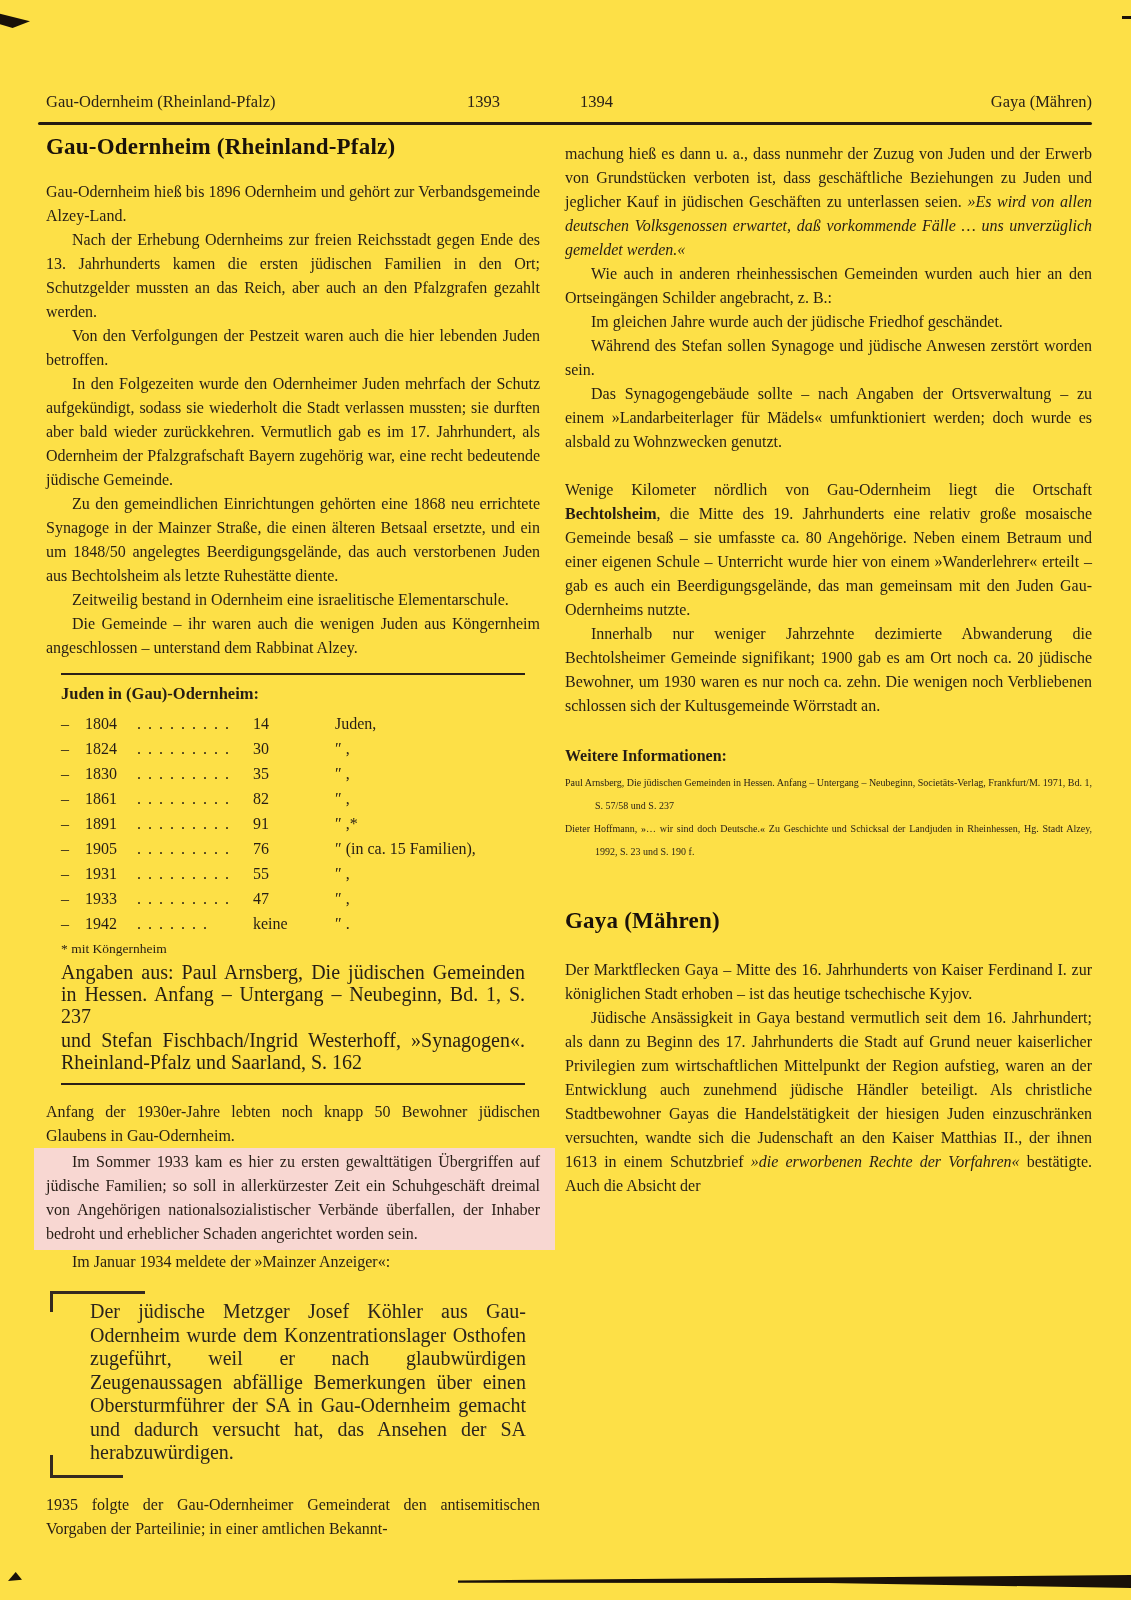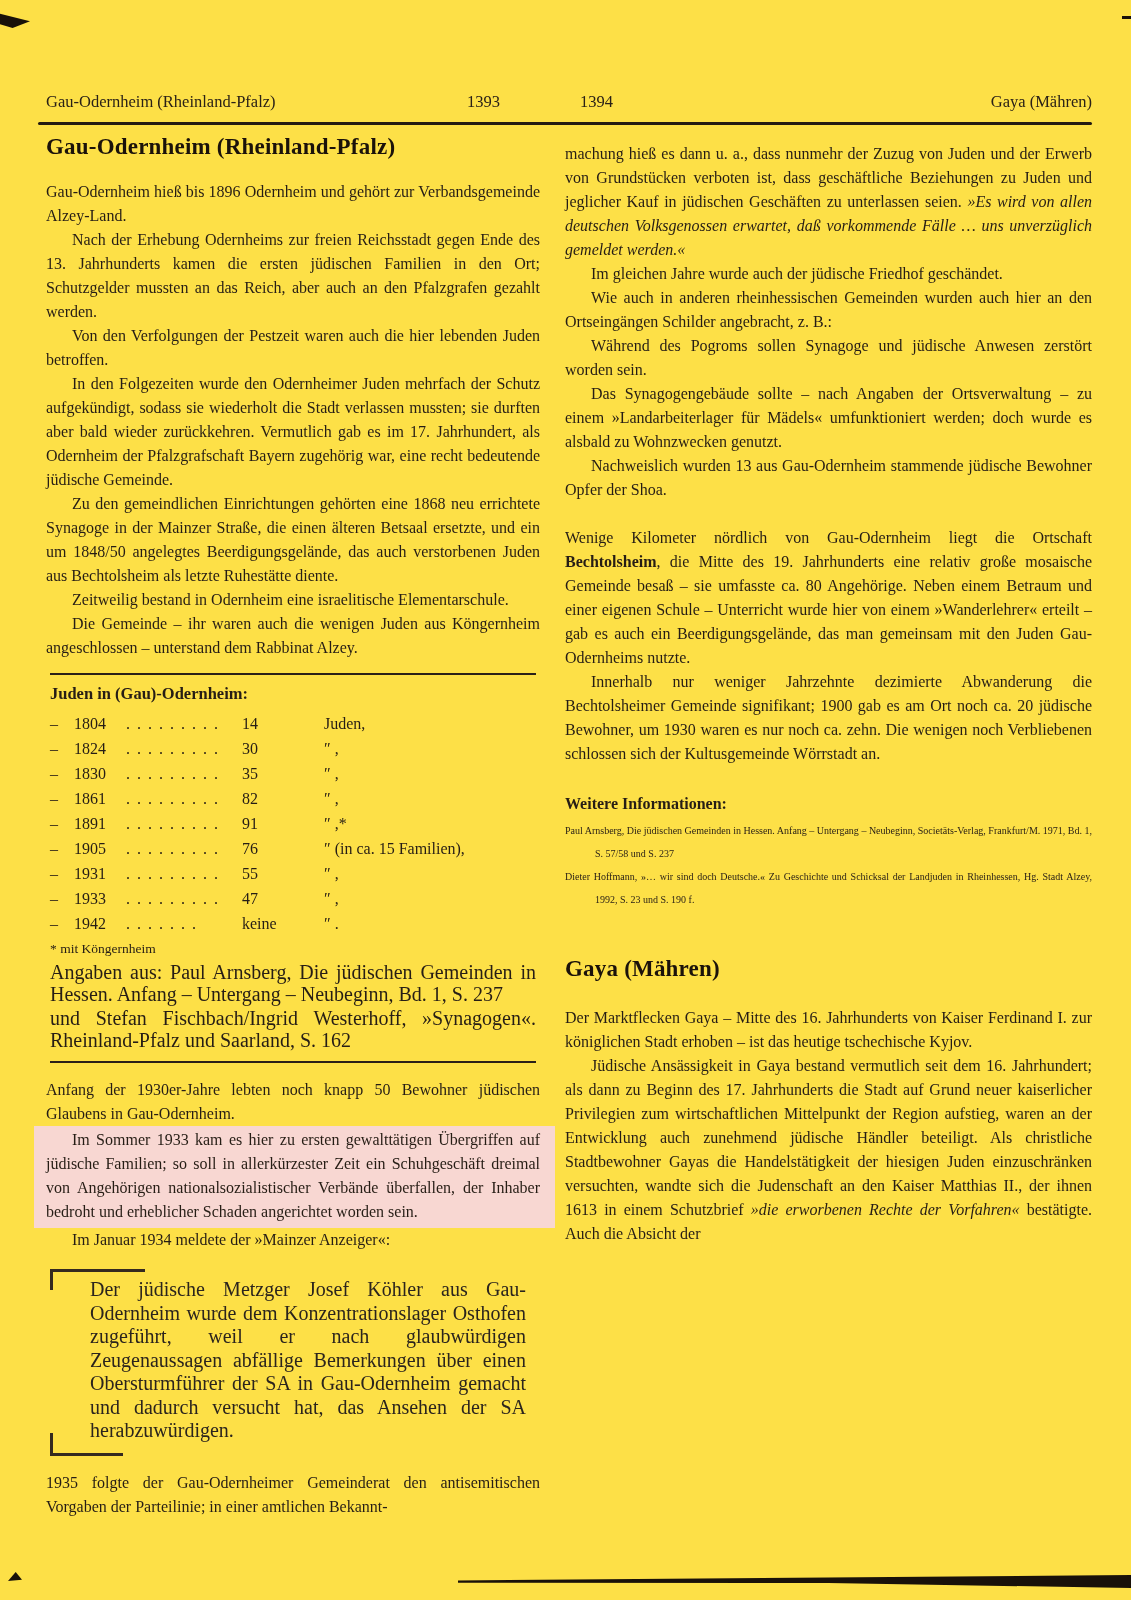--- a/index.html
+++ b/index.html
@@ -27,21 +27,21 @@
   .col-left{left:46px;top:133px;width:494px;}
   .col-right{left:565px;top:142px;width:527px;}
   h1.entry-title{font-size:23px;line-height:27px;font-weight:bold;margin:0 0 20px 0;color:#1b120a;letter-spacing:.2px;text-align:left;}
   h1.gaya-title{margin:44px 0 24px 0;}
   p{margin:0;}
   p.ind{text-indent:26px;}
   .gap-top{margin-top:24px;}
   .it{font-style:italic;}
   .bd{font-weight:bold;}
   
-  .stats{margin:13px 4px 15px;border-top:2.5px solid #2a2018;border-bottom:2.5px solid #2a2018;padding:7px 0 10px;text-align:left;}
+  .stats{margin:13px 15px 15px;border-top:2.5px solid #2a2018;border-bottom:2.5px solid #2a2018;padding:7px 0 10px;text-align:left;}
   .stats-title{font-weight:bold;font-size:16.5px;margin-bottom:5px;}
   .stats-row{display:flex;line-height:25px;}
   .s-dash{width:24px;}
   .s-year{width:52px;}
   .s-dots{width:116px;letter-spacing:1.5px;}
   .s-value{width:48px;}
   .s-unit{margin-left:34px;}
   .stats-footnote{font-size:13.5px;line-height:20px;margin-top:3px;}
   .stats-source{font-size:20px;line-height:22px;text-align:justify;margin-top:2px;}
   
@@ -164,25 +164,24 @@
       <span class="qb-top"></span>
       <span class="qb-bottom"></span>
       <p>Der jüdische Metzger Josef Köhler aus Gau-Odernheim wurde dem Konzentrationslager Osthofen zugeführt, weil er nach glaubwürdigen Zeugenaussagen abfällige Bemerkungen über einen Obersturmführer der SA in Gau-Odernheim gemacht und dadurch versucht hat, das Ansehen der SA herabzuwürdigen.</p>
     </div>
 
     <p>1935 folgte der Gau-Odernheimer Gemeinderat den antisemitischen Vorgaben der Parteilinie; in einer amtlichen Bekannt-</p>
   </div>
 
   <div class="col col-right">
     <p><span>machung hieß es dann u. a., dass nunmehr der Zuzug von Juden und der Erwerb von Grundstücken verboten ist, dass geschäftliche Beziehungen zu Juden und jeglicher Kauf in jüdischen Geschäften zu unterlassen seien. </span><span class="it">»Es wird von allen deutschen Volksgenossen erwartet, daß vorkommende Fälle … uns unverzüglich gemeldet werden.«</span></p>
+    <p class="ind">Wie auch in anderen rheinhessischen Gemeinden wurden auch hier an den Ortseingängen Schilder angebracht, z. B.:</p>
     <p class="ind">Im gleichen Jahre wurde auch der jüdische Friedhof geschändet.</p>
-    <p class="ind">Wie auch in anderen rheinhessischen Gemeinden wurden auch hier an den Ortseingängen Schilder angebracht, z. B.:</p>
-    <p class="ind">Während des Pogroms sollen Synagoge und jüdische Anwesen zerstört worden sein.</p>
+    <p class="ind">Während des Stefan sollen Synagoge und jüdische Anwesen zerstört worden sein.</p>
     <p class="ind">Das Synagogengebäude sollte – nach Angaben der Ortsverwaltung – zu einem »Landarbeiterlager für Mädels« umfunktioniert werden; doch wurde es alsbald zu Wohnzwecken genutzt.</p>
-    <p class="ind">Nachweislich wurden 13 aus Gau-Odernheim stammende jüdische Bewohner Opfer der Shoa.</p>
     <p class="gap-top"><span>Wenige Kilometer nördlich von Gau-Odernheim liegt die Ortschaft </span><span class="bd">Bechtolsheim</span><span>, die Mitte des 19. Jahrhunderts eine relativ große mosaische Gemeinde besaß – sie umfasste ca. 80 Angehörige. Neben einem Betraum und einer eigenen Schule – Unterricht wurde hier von einem »Wanderlehrer« erteilt – gab es auch ein Beerdigungsgelände, das man gemeinsam mit den Juden Gau-Odernheims nutzte.</span></p>
     <p class="ind">Innerhalb nur weniger Jahrzehnte dezimierte Abwanderung die Bechtolsheimer Gemeinde signifikant; 1900 gab es am Ort noch ca. 20 jüdische Bewohner, um 1930 waren es nur noch ca. zehn. Die wenigen noch Verbliebenen schlossen sich der Kultusgemeinde Wörrstadt an.</p>
 
     <div class="info-heading">Weitere Informationen:</div>
     <p class="bib">Paul Arnsberg, Die jüdischen Gemeinden in Hessen. Anfang – Untergang – Neubeginn, Societäts-Verlag, Frankfurt/M. 1971, Bd. 1, S. 57/58 und S. 237</p>
     <p class="bib">Dieter Hoffmann, »… wir sind doch Deutsche.« Zu Geschichte und Schicksal der Landjuden in Rheinhessen, Hg. Stadt Alzey, 1992, S. 23 und S. 190 f.</p>
 
     <h1 class="entry-title gaya-title">Gaya (Mähren)</h1>
     <p>Der Marktflecken Gaya – Mitte des 16. Jahrhunderts von Kaiser Ferdinand I. zur königlichen Stadt erhoben – ist das heutige tschechische Kyjov.</p>
     <p class="ind"><span>Jüdische Ansässigkeit in Gaya bestand vermutlich seit dem 16. Jahrhundert; als dann zu Beginn des 17. Jahrhunderts die Stadt auf Grund neuer kaiserlicher Privilegien zum wirtschaftlichen Mittelpunkt der Region aufstieg, waren an der Entwicklung auch zunehmend jüdische Händler beteiligt. Als christliche Stadtbewohner Gayas die Handelstätigkeit der hiesigen Juden einzuschränken versuchten, wandte sich die Judenschaft an den Kaiser Matthias II., der ihnen 1613 in einem Schutzbrief </span><span class="it">»die erworbenen Rechte der Vorfahren«</span><span> bestätigte. Auch die Absicht der</span></p>

